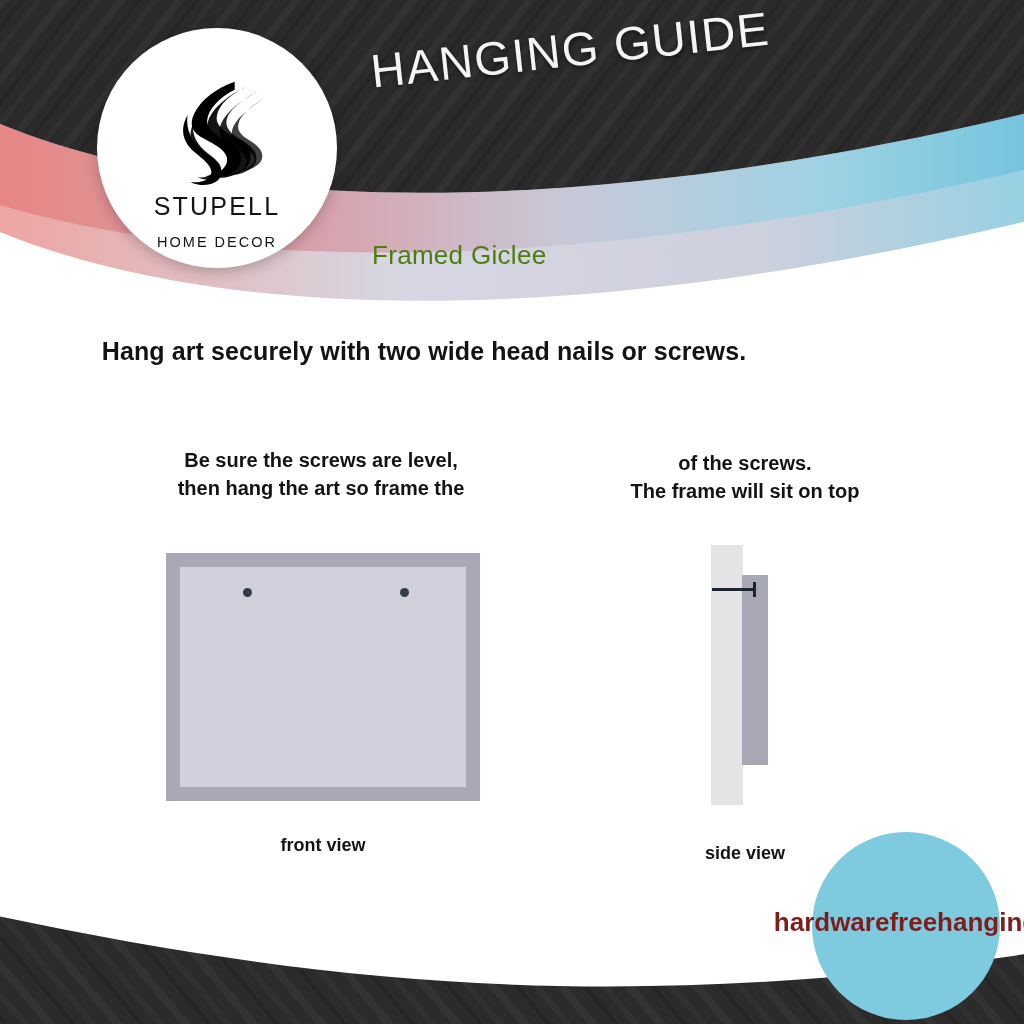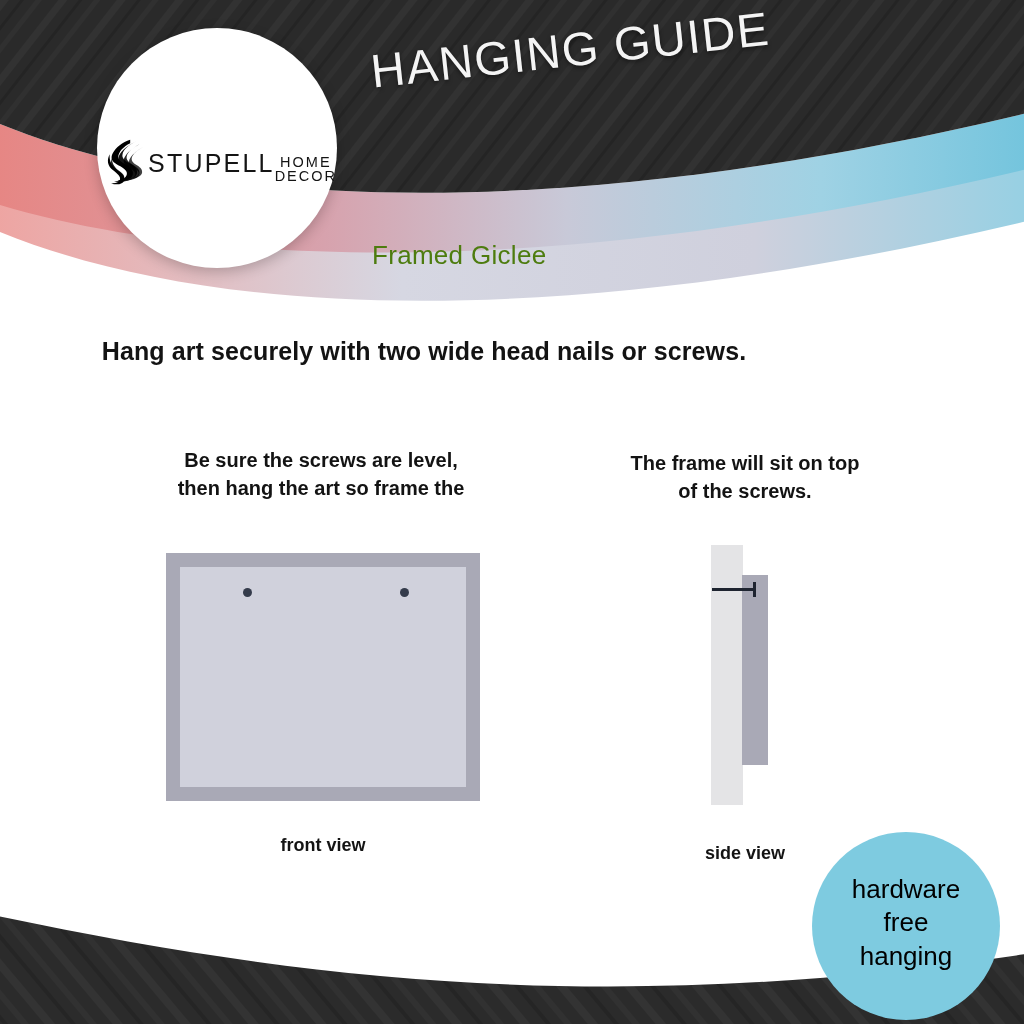--- a/index.html
+++ b/index.html
@@ -30,20 +30,21 @@
   #logo-badge {
     position: absolute;
     left: 97px;
     top: 28px;
     width: 240px;
     height: 240px;
     border-radius: 50%;
     background: #ffffff;
     box-shadow: 0 4px 14px rgba(0,0,0,0.22);
     display: flex;
+    flex-direction: column;
     align-items: center;
     justify-content: center;
     padding-top: 26px;
     box-sizing: border-box;
   }
   #logo-mark { width: 118px; height: 118px; display:block; }
   .logo-word {
     font-family: "Liberation Sans", sans-serif;
     color: #141414;
     text-align: center;
@@ -205,27 +206,27 @@
   
   #hardware-badge {
     position: absolute;
     left: 812px;
     top: 832px;
     width: 188px;
     height: 188px;
     border-radius: 50%;
     background: #7ecbe0;
     display: flex;
-    flex-direction: column;
+    flex-direction: row;
     align-items: center;
     justify-content: center;
-    color: #000000;
+    color: #7f1d1d;
     font-size: 26px;
     line-height: 1.28;
-    font-weight: 400;
+    font-weight: 700;
     text-align: center;
     box-sizing: border-box;
     padding-bottom: 6px;
   }
 </style>
 </head>
 <body>
 
 <div id="page">
 
@@ -284,22 +285,22 @@
   <div id="product-title">Framed Giclee</div>
 
   <div id="lead-text">Hang art securely with two wide head nails or screws.</div>
 
   <div class="instruction" id="instruction-front">
     <div>Be sure the screws are level,</div>
     <div>then hang the art so frame the</div>
   </div>
 
   <div class="instruction" id="instruction-side">
+    <div>of the screws.</div>
     <div>The frame will sit on top</div>
-    <div>of the screws.</div>
   </div>
 
   <div id="front-view">
     <div id="front-view-mat">
       <div class="screw-dot" id="screw-dot-left"></div>
       <div class="screw-dot" id="screw-dot-right"></div>
     </div>
   </div>
 
   <div id="side-view">

